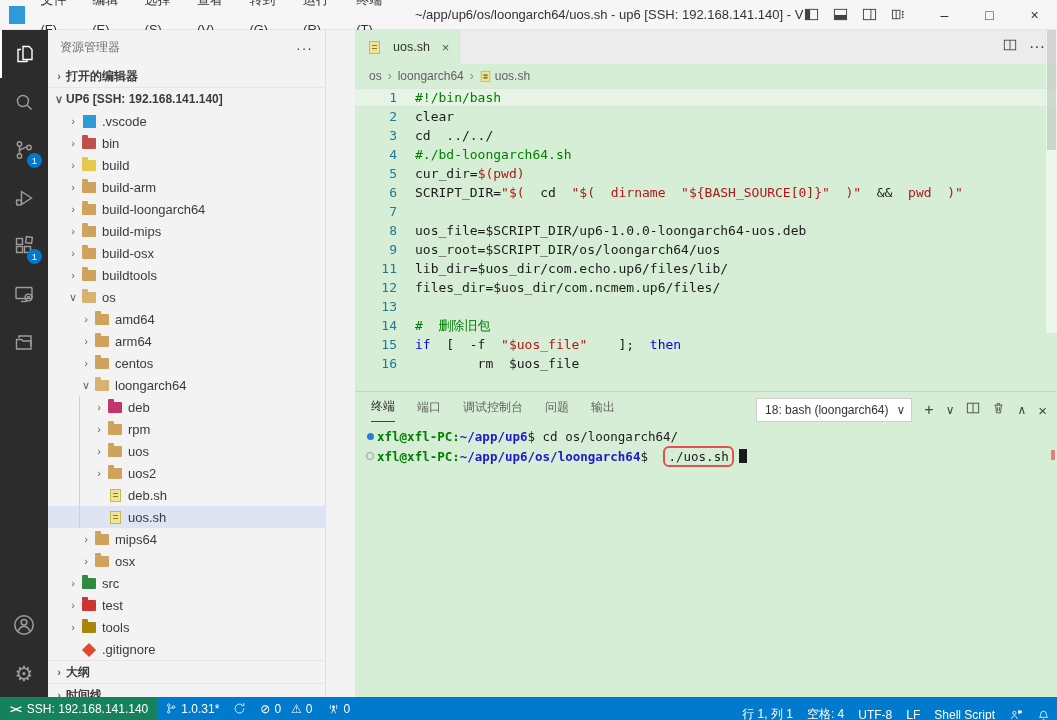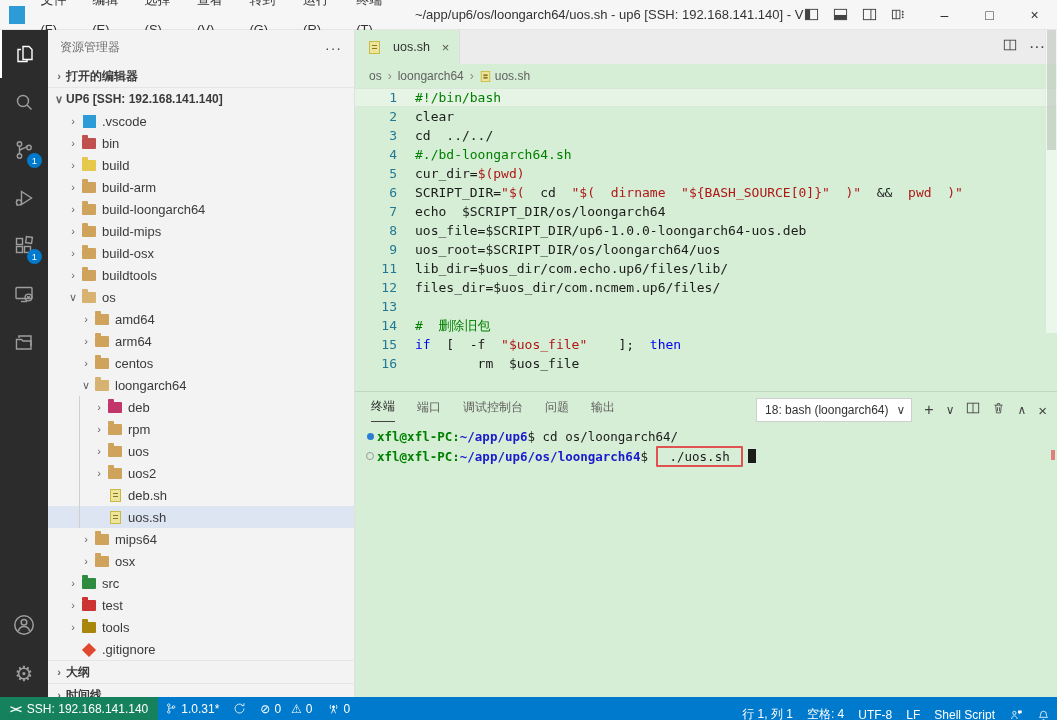--- a/index.html
+++ b/index.html
@@ -28,21 +28,21 @@
   .ab-item{position:relative;width:48px;height:48px;display:flex;align-items:center;justify-content:center;}
   .ab-item svg{stroke:#9d9d9d;fill:none;stroke-width:1.4;}
   .ab-item.active{border-left:2px solid #fff;box-sizing:border-box;}
   .ab-item.active svg{stroke:#fff;}
   .ab-badge{position:absolute;right:6px;bottom:6px;min-width:15px;height:15px;border-radius:50%;
     background:var(--accent,#007acc);color:#fff;font-size:9.5px;display:flex;align-items:center;justify-content:center;}
   .ab-bottom{margin-top:auto;}
   .gear-glyph{font-size:21px;color:#9d9d9d;line-height:1;}
 
   
-  .sidebar{position:absolute;top:0;left:48px;bottom:0;width:307px;background:var(--sidebar_bg,#f3f3f3);
+  .sidebar{position:absolute;top:0;left:48px;bottom:0;width:278px;background:var(--sidebar_bg,#f3f3f3);
     border-right:1px solid #e0e0e0;box-sizing:border-box;font-size:13px;color:#3b3b3b;overflow:hidden;}
   .sb-header{height:35px;display:flex;align-items:center;padding:0 12px;color:#6f6f6f;font-size:12px;}
   .sb-header .more{margin-left:auto;color:#424242;font-size:14px;letter-spacing:1px;}
   .sb-section{height:22px;display:flex;align-items:center;font-weight:bold;font-size:12px;
     border-top:1px solid #e6e6e6;padding-left:4px;}
   .sb-section .chev{width:16px;text-align:center;}
   .tree{position:relative;}
   .tree-row{height:22px;display:flex;align-items:center;white-space:nowrap;}
   .tree-row.selected{background:var(--selection_bg,#dde4f2);}
   .chev{color:#646465;font-size:11px;width:14px;flex:0 0 14px;text-align:center;}
@@ -91,21 +91,21 @@
   .term-select{background:#fff;border:1px solid #cecece;height:22px;display:flex;align-items:center;
     font-size:12px;color:#333;padding:0 6px 0 8px;gap:8px;}
   .pa-glyph{font-size:12px;color:#424242;}
   .terminal{padding:6px 0 0 8px;font-family:"DejaVu Sans Mono",monospace;font-size:12.5px;line-height:17.5px;color:#1b1b1b;}
   .term-line{display:flex;align-items:center;white-space:pre;}
   .term-marker{width:14px;flex:0 0 14px;display:flex;align-items:center;justify-content:center;}
   .dot-filled{width:7px;height:7px;border-radius:50%;background:#2b7cd3;}
   .dot-hollow{width:6px;height:6px;border-radius:50%;border:1px solid #9a9a9a;background:transparent;}
   .t-prompt{color:var(--terminal_prompt,#008000);font-weight:bold;}
   .t-path{color:var(--terminal_path,#1a1acd);font-weight:bold;}
-  .t-boxed{border:2px solid var(--command_box,#e05252);border-radius:1px;padding:0 11px;margin-left:1px;}
+  .t-boxed{border:2px solid var(--command_box,#e05252);border-radius:6px;padding:0 3px;margin-left:8px;}
   .t-cursor{display:inline-block;width:8px;height:14px;background:#1b1b1b;margin-left:5px;vertical-align:middle;}
   .ruler-mark{position:absolute;right:2px;width:4px;height:10px;background:var(--command_box,#e05252);opacity:.7;}
 
   
   .statusbar{position:absolute;left:0;right:0;bottom:0;height:23px;background:var(--accent,#007acc);
     display:flex;align-items:center;color:#fff;font-size:12px;}
   .sb-item{display:flex;align-items:center;gap:4px;padding:12px 7px;height:23px;white-space:nowrap;}
   .sb-item svg{display:block;}
   .sb-item.remote{background:var(--remote_green,#16825d);padding:0 10px;}
   .remote-glyph{font-weight:bold;font-size:11px;letter-spacing:-1px;margin-right:2px;}
@@ -406,21 +406,21 @@
           <span class="ficon-file"></span>
           <span>uos.sh</span>
         </div>
       <div class="code" id="code">
           <div class="code-row active-line"><span class="gutter">1</span><span><span class="seg-comment">#!/bin/bash</span></span></div>
           <div class="code-row"><span class="gutter">2</span><span><span class="seg-plain">clear</span></span></div>
           <div class="code-row"><span class="gutter">3</span><span><span class="seg-plain">cd  ../../</span></span></div>
           <div class="code-row"><span class="gutter">4</span><span><span class="seg-comment">#./bd-loongarch64.sh</span></span></div>
           <div class="code-row"><span class="gutter">5</span><span><span class="seg-plain">cur_dir=</span><span class="seg-string">$(pwd)</span></span></div>
           <div class="code-row"><span class="gutter">6</span><span><span class="seg-plain">SCRIPT_DIR=</span><span class="seg-string">"$(</span><span class="seg-plain">  cd  </span><span class="seg-string">"$(  dirname  "${BASH_SOURCE[0]}"  )"</span><span class="seg-plain">  &amp;&amp;  </span><span class="seg-string">pwd  )"</span></span></div>
-          <div class="code-row"><span class="gutter">7</span><span><span class="seg-plain">echo  $SCRIPT_DIR/os/loongarch64</span></span></div>
+          <div class="code-row"><span class="gutter">7</span></div>
           <div class="code-row"><span class="gutter">8</span><span><span class="seg-plain">uos_file=$SCRIPT_DIR/up6-1.0.0-loongarch64-uos.deb</span></span></div>
           <div class="code-row"><span class="gutter">9</span><span><span class="seg-plain">uos_root=$SCRIPT_DIR/os/loongarch64/uos</span></span></div>
           <div class="code-row"><span class="gutter">11</span><span><span class="seg-plain">lib_dir=$uos_dir/com.echo.up6/files/lib/</span></span></div>
           <div class="code-row"><span class="gutter">12</span><span><span class="seg-plain">files_dir=$uos_dir/com.ncmem.up6/files/</span></span></div>
           <div class="code-row"><span class="gutter">13</span><span></span></div>
           <div class="code-row"><span class="gutter">14</span><span><span class="seg-comment">#  删除旧包</span></span></div>
           <div class="code-row"><span class="gutter">15</span><span><span class="seg-keyword">if</span><span class="seg-plain">  [  -f  </span><span class="seg-string">"$uos_file"</span><span class="seg-plain">    ];  </span><span class="seg-keyword">then</span></span></div>
           <div class="code-row"><span class="gutter">16</span><span><span class="seg-plain">        rm  $uos_file</span></span></div>
         </div>
       <div class="scroll-strip">

